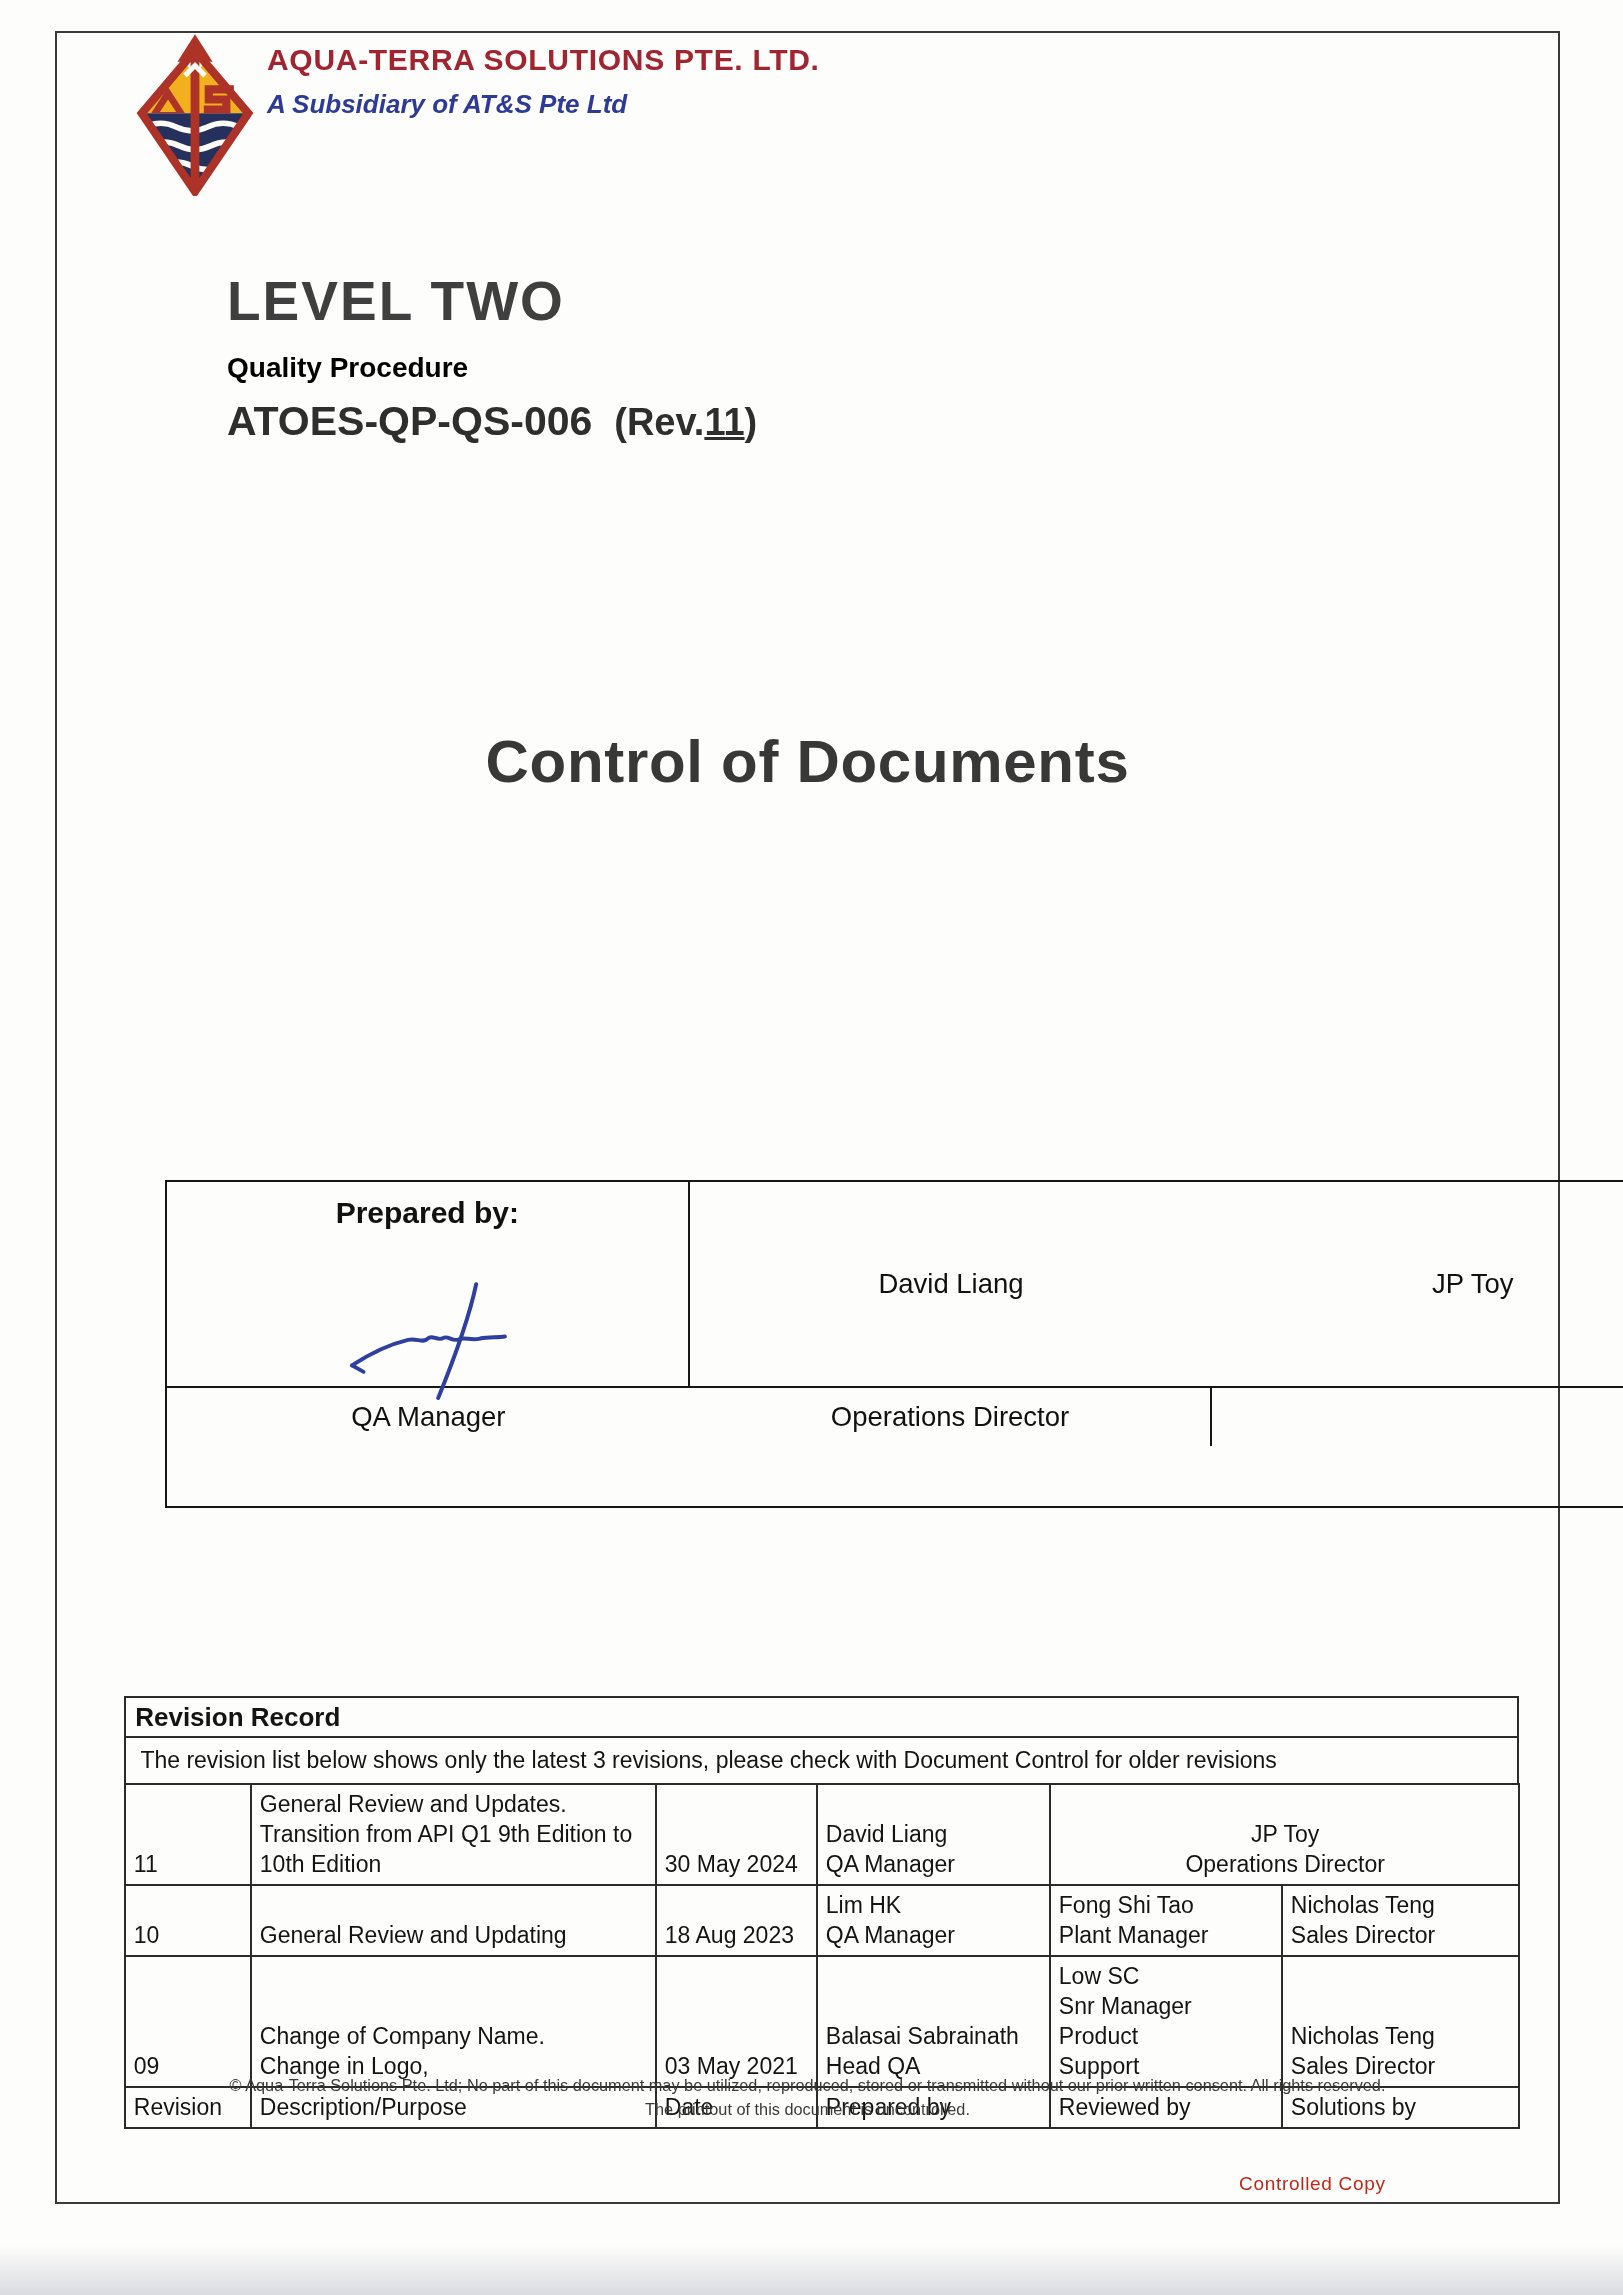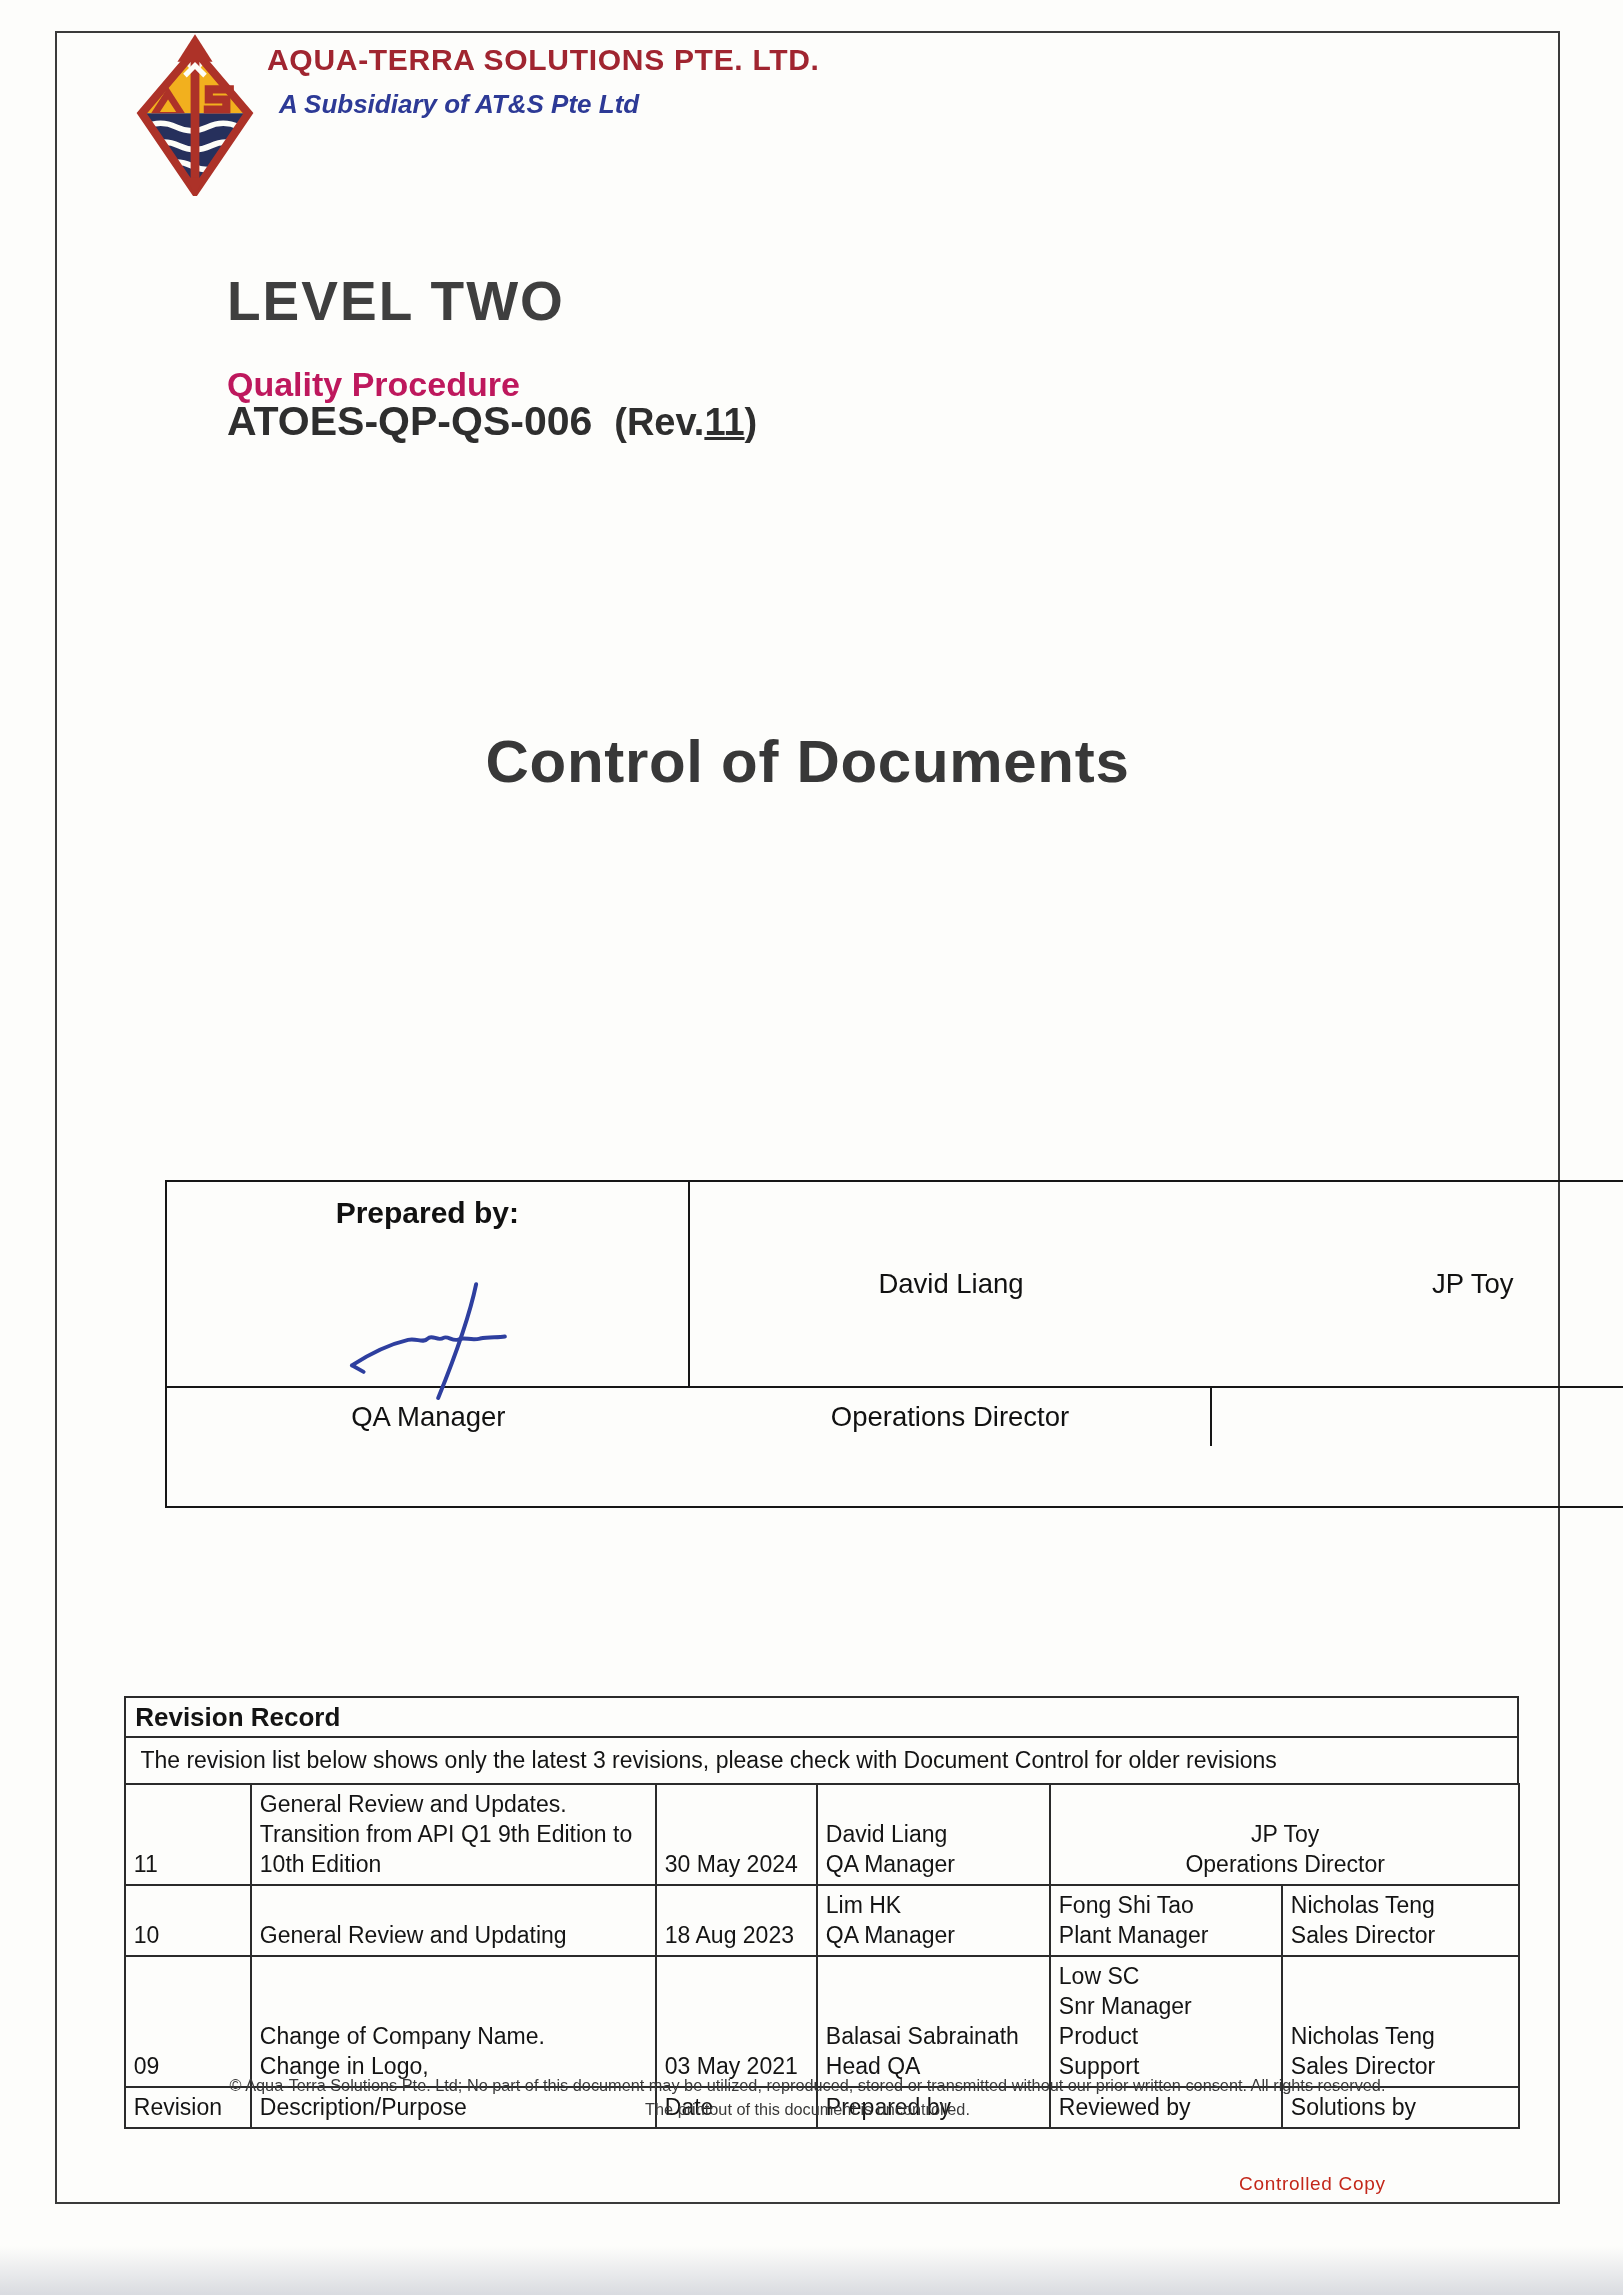--- a/index.html
+++ b/index.html
@@ -31,25 +31,25 @@
     background:linear-gradient(#fdfdfb,#d9dbe0);
   }
   
   .logo{position:absolute;left:131px;top:33px;width:128px;height:163px;}
   .company-name{
     position:absolute;left:267px;top:43px;
     font-size:30px;font-weight:bold;letter-spacing:0.7px;color:var(--brand-red);
   }
   .subsidiary{
     position:absolute;left:267px;top:89px;
-    font-size:26px;font-style:italic;font-weight:600;color:var(--brand-blue);margin-left:12px;
+    font-size:26px;font-style:italic;font-weight:600;color:var(--brand-blue);
   }
   
   .level{position:absolute;left:227px;top:269px;font-size:55px;font-weight:bold;letter-spacing:2px;color:#3f3f3f;}
-  .doc-type{position:absolute;left:227px;top:365px;font-size:34px;font-weight:bold;color:#be185d;}
+  .doc-type{position:absolute;left:227px;top:352px;font-size:28px;font-weight:bold;color:#000000;}
   .doc-code{position:absolute;left:227px;top:398px;font-size:41px;font-weight:bold;color:#2e2e2e;}
   .doc-code .rev{font-size:38px;}
   .doc-code .rev-num{text-decoration:underline;}
   .main-title{
     position:absolute;left:55px;top:727px;width:1505px;text-align:center;
     font-size:60px;font-weight:bold;color:#383838;letter-spacing:0.7px;
   }
   
   .approval{
     position:absolute;left:165px;top:1180px;width:1572px;height:328px;

